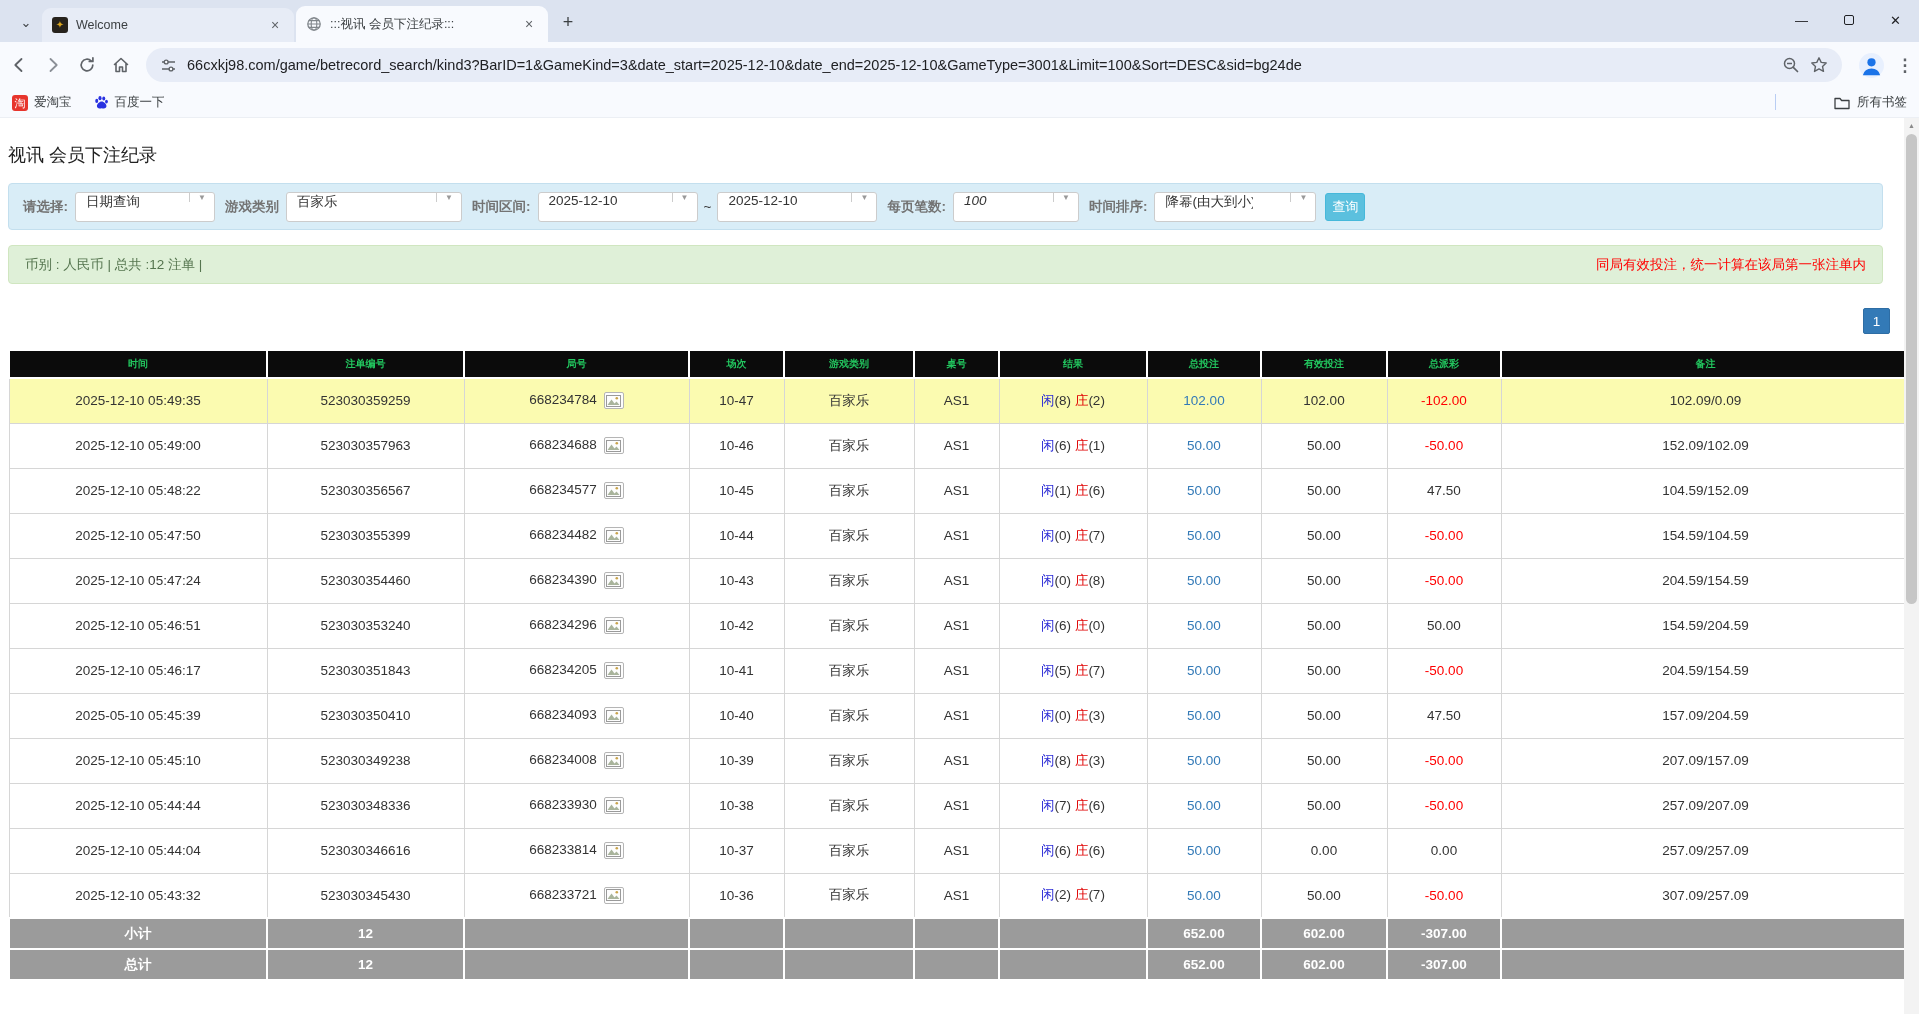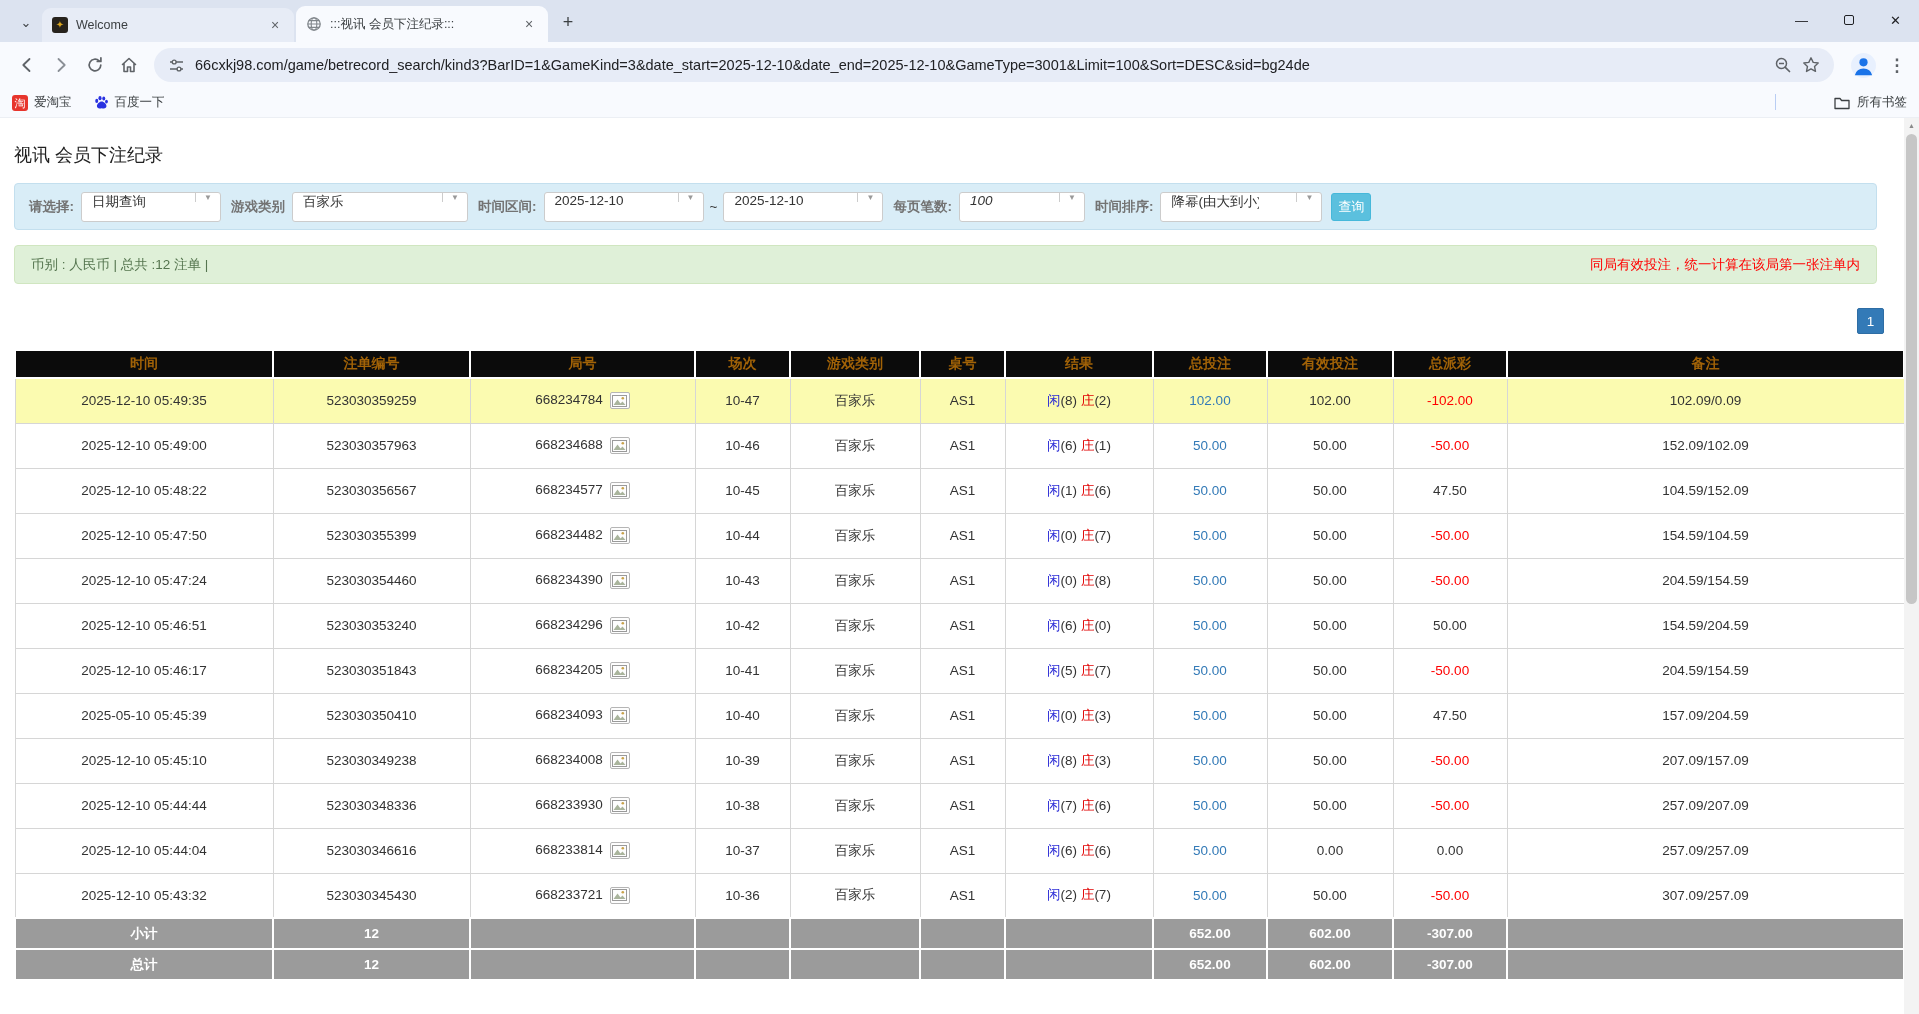--- a/index.html
+++ b/index.html
@@ -15,54 +15,54 @@
   .tab.inactive { background:#e7ecf6; }
   .tab.active { background:#f8fafe; height:36px; }
   .tab .fav { width:16px; height:16px; margin-right:8px; flex:0 0 auto; display:flex; align-items:center; justify-content:center; }
   .fav-welcome { background:#26221c; border-radius:3px; color:#d9a520; font-size:10px; line-height:16px; text-align:center; }
   .tab .tab-title { flex:1; white-space:nowrap; overflow:hidden; }
   .tab .tab-close { width:18px; height:18px; border-radius:50%; display:flex; align-items:center; justify-content:center; color:#5f6368; font-size:14px; cursor:pointer; }
   .newtab-btn { width:28px; height:28px; margin:0 0 6px 4px; border-radius:50%; display:flex; align-items:center; justify-content:center; color:#3c4043; font-size:18px; cursor:pointer; }
   .win-controls { position:absolute; right:0; top:0; height:40px; display:flex; }
   .win-btn { width:47px; height:40px; display:flex; align-items:center; justify-content:center; color:#202124; font-size:13px; cursor:pointer; }
   .win-max-glyph { width:10px; height:10px; border:1.4px solid #202124; border-radius:2px; }
-  .toolbar { height:46px; background:#f8fafe; display:flex; align-items:center; padding:0 10px; }
+  .toolbar { height:46px; background:#f8fafe; display:flex; align-items:center; padding:0 2px; }
   .nav-btn { width:34px; height:34px; border-radius:50%; display:flex; align-items:center; justify-content:center; cursor:pointer; flex:0 0 auto; }
   .urlbar { flex:1; height:34px; background:#e7ecf7; border-radius:17px; margin:0 8px; display:flex; align-items:center; padding:0 14px; min-width:0; }
   .url-text { flex:1; font-size:14.5px; color:#202124; white-space:nowrap; overflow:hidden; margin:0 10px; }
   .urlbar .side-icon { flex:0 0 auto; display:flex; align-items:center; margin-left:10px; cursor:pointer; }
   .avatar-btn, .menu-btn { flex:0 0 auto; margin-left:8px; display:flex; align-items:center; justify-content:center; cursor:pointer; }
   .menu-btn { width:24px; color:#5f6368; font-size:17px; font-weight:bold; }
   .bookmarks-bar { height:30px; background:#f8fafe; display:flex; align-items:center; padding:0 12px; font-size:12.5px; color:#3c4043; border-bottom:1px solid #eceff4; }
   .bm-item { display:flex; align-items:center; margin-right:22px; cursor:pointer; }
   .bm-item .bm-ico { margin-right:6px; display:flex; }
   .bm-taobao { width:16px; height:16px; background:#e7352c; border-radius:3px; color:#fff; font-size:11px; line-height:16px; text-align:center; }
   .bm-right { margin-left:auto; display:flex; align-items:flex-start;gap:44px; }
   .bm-sep { width:1px; height:16px; background:#b9cdf3; margin-right:14px; }
   .bm-folder { display:flex; align-items:center; cursor:pointer; }
   .bm-folder span { margin-left:7px; }
   
-  .page { padding:0 14px; position:relative; }
+  .page { padding:0 8px; position:relative; }
   .page-title { font-size:18px; font-weight:400; color:#222; margin:25px 0 0 0; }
   .filter-bar { margin-top:16px; margin-right:28px; height:47px; background:#d9edf7; border:1px solid #c3dfee; border-radius:4px; display:flex; align-items:center; padding:0 14px; font-size:13.5px; }
   .f-label { color:#737373; font-weight:bold; margin:0 7px 0 10px; white-space:nowrap; }
   .f-label:first-child { margin-left:0; }
   .sel { background:#fff; border:1px solid #ccc; border-radius:3px; height:30px; display:flex; align-items:flex-start; cursor:pointer; }
   .sel-text { padding:0 10px; display:flex; align-items:center; color:#333; flex:1; white-space:nowrap; overflow:hidden; }
   .sel-caret { width:25px; border-left:1px solid #ccc; display:flex; align-items:center; justify-content:center; color:#999; font-size:8px; }
   .tilde { margin:0 6px; color:#333; }
   .search-btn { margin-left:9px; width:40px; height:28px; background:#5bc0de; border:1px solid #46b8da; color:#fff; border-radius:3px; font-size:13px; cursor:pointer; font-family:inherit; }
   .info-bar { margin-top:15px; margin-right:28px; height:39px; background:#dff0d8; border:1px solid #d0e6c0; border-radius:4px; display:flex; align-items:center; justify-content:space-between; padding:0 16px; font-size:13.5px; }
   .info-left { color:#55754f; }
   .info-right { color:#ff0000; }
   .pagination-row { margin-top:24px; margin-right:21px; display:flex; justify-content:flex-end; }
   .page-box { min-width:27px; height:26px; background:#337ab7; border:1px solid #2e6da4; border-radius:2px; color:#fff; font-size:13.5px; display:flex; align-items:center; justify-content:center; cursor:pointer; }
   
   table.bet { width:100%; border-collapse:collapse; table-layout:fixed; margin-top:15px; text-align:center; font-size:13.5px; color:#333; }
-  table.bet thead th { background:#0b0b0b; color:#a16207; font-weight:bold; height:28px; border:2px solid #fff; font-size:14px; padding:0; }
+  table.bet thead th { background:#0b0b0b; color:#22c55e; font-weight:bold; height:28px; border:2px solid #fff; font-size:10px; padding:0; }
   table.bet tbody td { height:45px; background:#fff; border:1px solid #d6d6d6; padding:0 4px; overflow:hidden; }
   table.bet tbody tr.hl td { background:#fbfbb0; }
   table.bet tfoot td { background:#9b9b9b; color:#fff; height:31px; border:2px solid #fff; font-size:13.5px;font-weight:bold; }
   .blue-val { color:#337ab7; }
   .neg { color:#ff0000; }
   .res-p { color:#2b2bd6; }
   .res-b { color:#e00000; }
   .round-icon { display:inline-flex; width:20px; height:17px; border:1px solid #b5b5b5; background:#fdfdfd; border-radius:2px; align-items:center; justify-content:center; margin-left:7px; vertical-align:middle; cursor:pointer; }
   
   .scrollbar { position:absolute; right:0; top:118px; width:15px; height:896px; background:#f3f3f3; z-index:50; }

